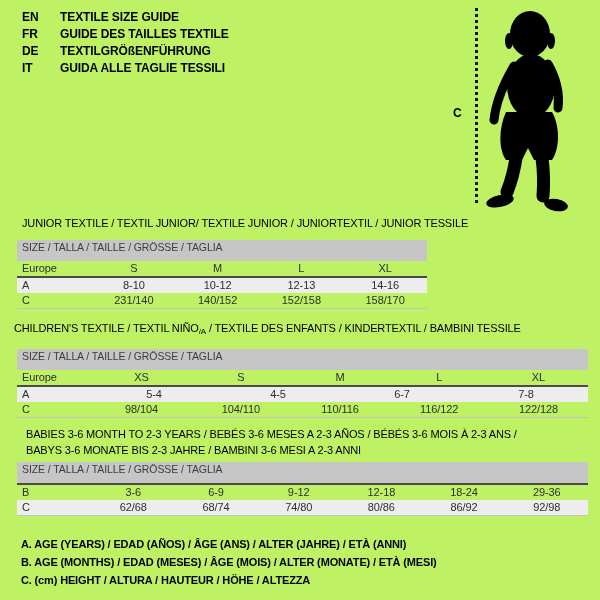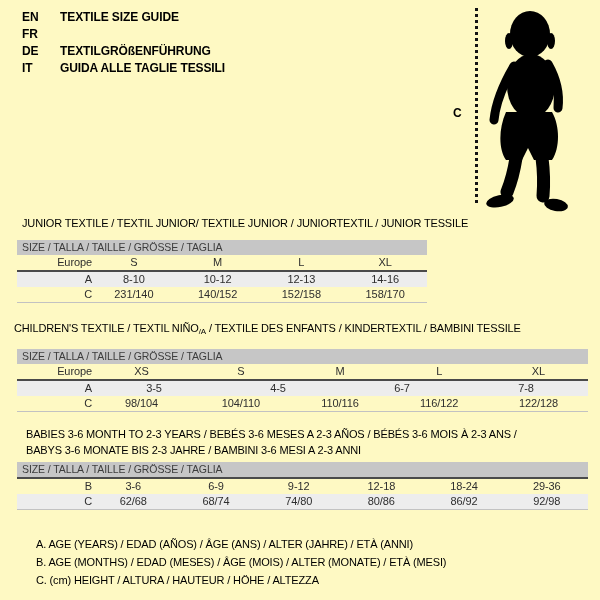--- a/index.html
+++ b/index.html
@@ -1,60 +1,61 @@
 <!DOCTYPE html>
 <html><head>
 <meta charset="utf-8">
 <style>
   html,body{margin:0;padding:0;background:#fff;}
-  #screen{position:relative;width:600px;height:600px;background:#fef9c3;overflow:hidden;
+  #screen{position:relative;width:600px;height:600px;background:#bef264;overflow:hidden;
           font-family:"Liberation Sans",sans-serif;color:#000;}
 
   
   .langs{position:absolute;left:22px;top:9px;}
   .lang-row{display:flex;line-height:17px;font-size:12px;font-weight:bold;letter-spacing:-0.1px;}
   .lang-code{width:38px;}
 
   
   .dash-line{position:absolute;left:475px;top:8px;width:3px;height:198px;
              background:repeating-linear-gradient(to bottom,#141414 0 3px,transparent 3px 6px);}
   .c-label{position:absolute;left:453px;top:106px;font-size:12px;font-weight:bold;}
   .figure-svg{position:absolute;left:484px;top:8px;}
 
   
   .section-title{position:absolute;font-size:11px;font-weight:normal;letter-spacing:-0.15px;white-space:nowrap;}
   .section-title .line{display:block;line-height:16px;}
   .sub-a{font-size:8px;position:relative;top:2px;}
 
   
   .size-table{position:absolute;font-size:11px;letter-spacing:-0.1px;}
-  .size-header{background:#c6c6c6;color:#3c3c3c;height:15px;line-height:15px;padding-left:5px;font-size:10.5px;}
+  .size-header{background:#c6c6c6;color:#3c3c3c;height:21px;line-height:15px;padding-left:5px;font-size:10.5px;}
   .trow{display:flex;height:15px;line-height:15px;color:#2e2e2e;}
-  .rlabel{width:70px;padding-left:5px;text-align:right;}
+  .rlabel{width:70px;padding-left:5px;text-align:left;}
   .cell{flex:1;text-align:center;}
   .dark-rule{height:2px;background:#4a4a4a;}
   .bottom-rule{height:1px;background:#c2c2c2;}
   .shaded{background:#ededed;}
 
   
-  .footnotes{position:absolute;left:21px;top:535px;font-size:11px;font-weight:normal;
-             line-height:18px;letter-spacing:-0.15px;white-space:nowrap;margin-left:15px;}
+  .footnotes{position:absolute;left:21px;top:535px;font-size:11px;font-weight:bold;
+             line-height:18px;letter-spacing:-0.15px;white-space:nowrap;}
 </style>
 </head>
 <body>
 
 <div id="screen">
 
   <div class="langs">
     <div class="lang-row">
       <span class="lang-code">EN</span>
       <span class="lang-label">TEXTILE SIZE GUIDE</span>
     </div>
     <div class="lang-row">
       <span class="lang-code">FR</span>
+      <span class="lang-label">GUIDE DES TAILLES TEXTILE</span>
     </div>
     <div class="lang-row">
       <span class="lang-code">DE</span>
       <span class="lang-label">TEXTILGRÖßENFÜHRUNG</span>
     </div>
     <div class="lang-row">
       <span class="lang-code">IT</span>
       <span class="lang-label">GUIDA ALLE TAGLIE TESSILI</span>
     </div>
   </div>
@@ -112,21 +113,21 @@
       <span class="rlabel">Europe</span>
       <span class="cell">XS</span>
       <span class="cell">S</span>
       <span class="cell">M</span>
       <span class="cell">L</span>
       <span class="cell">XL</span>
     </div>
     <div class="dark-rule"></div>
     <div class="trow shaded">
       <span class="rlabel">A</span>
-      <span class="cell">3-5</span>
+      <span class="cell">5-4</span>
       <span class="cell">4-5</span>
       <span class="cell">6-7</span>
       <span class="cell">7-8</span>
     </div>
     <div class="trow">
       <span class="rlabel">C</span>
       <span class="cell">98/104</span>
       <span class="cell">104/110</span>
       <span class="cell">110/116</span>
       <span class="cell">116/122</span>

